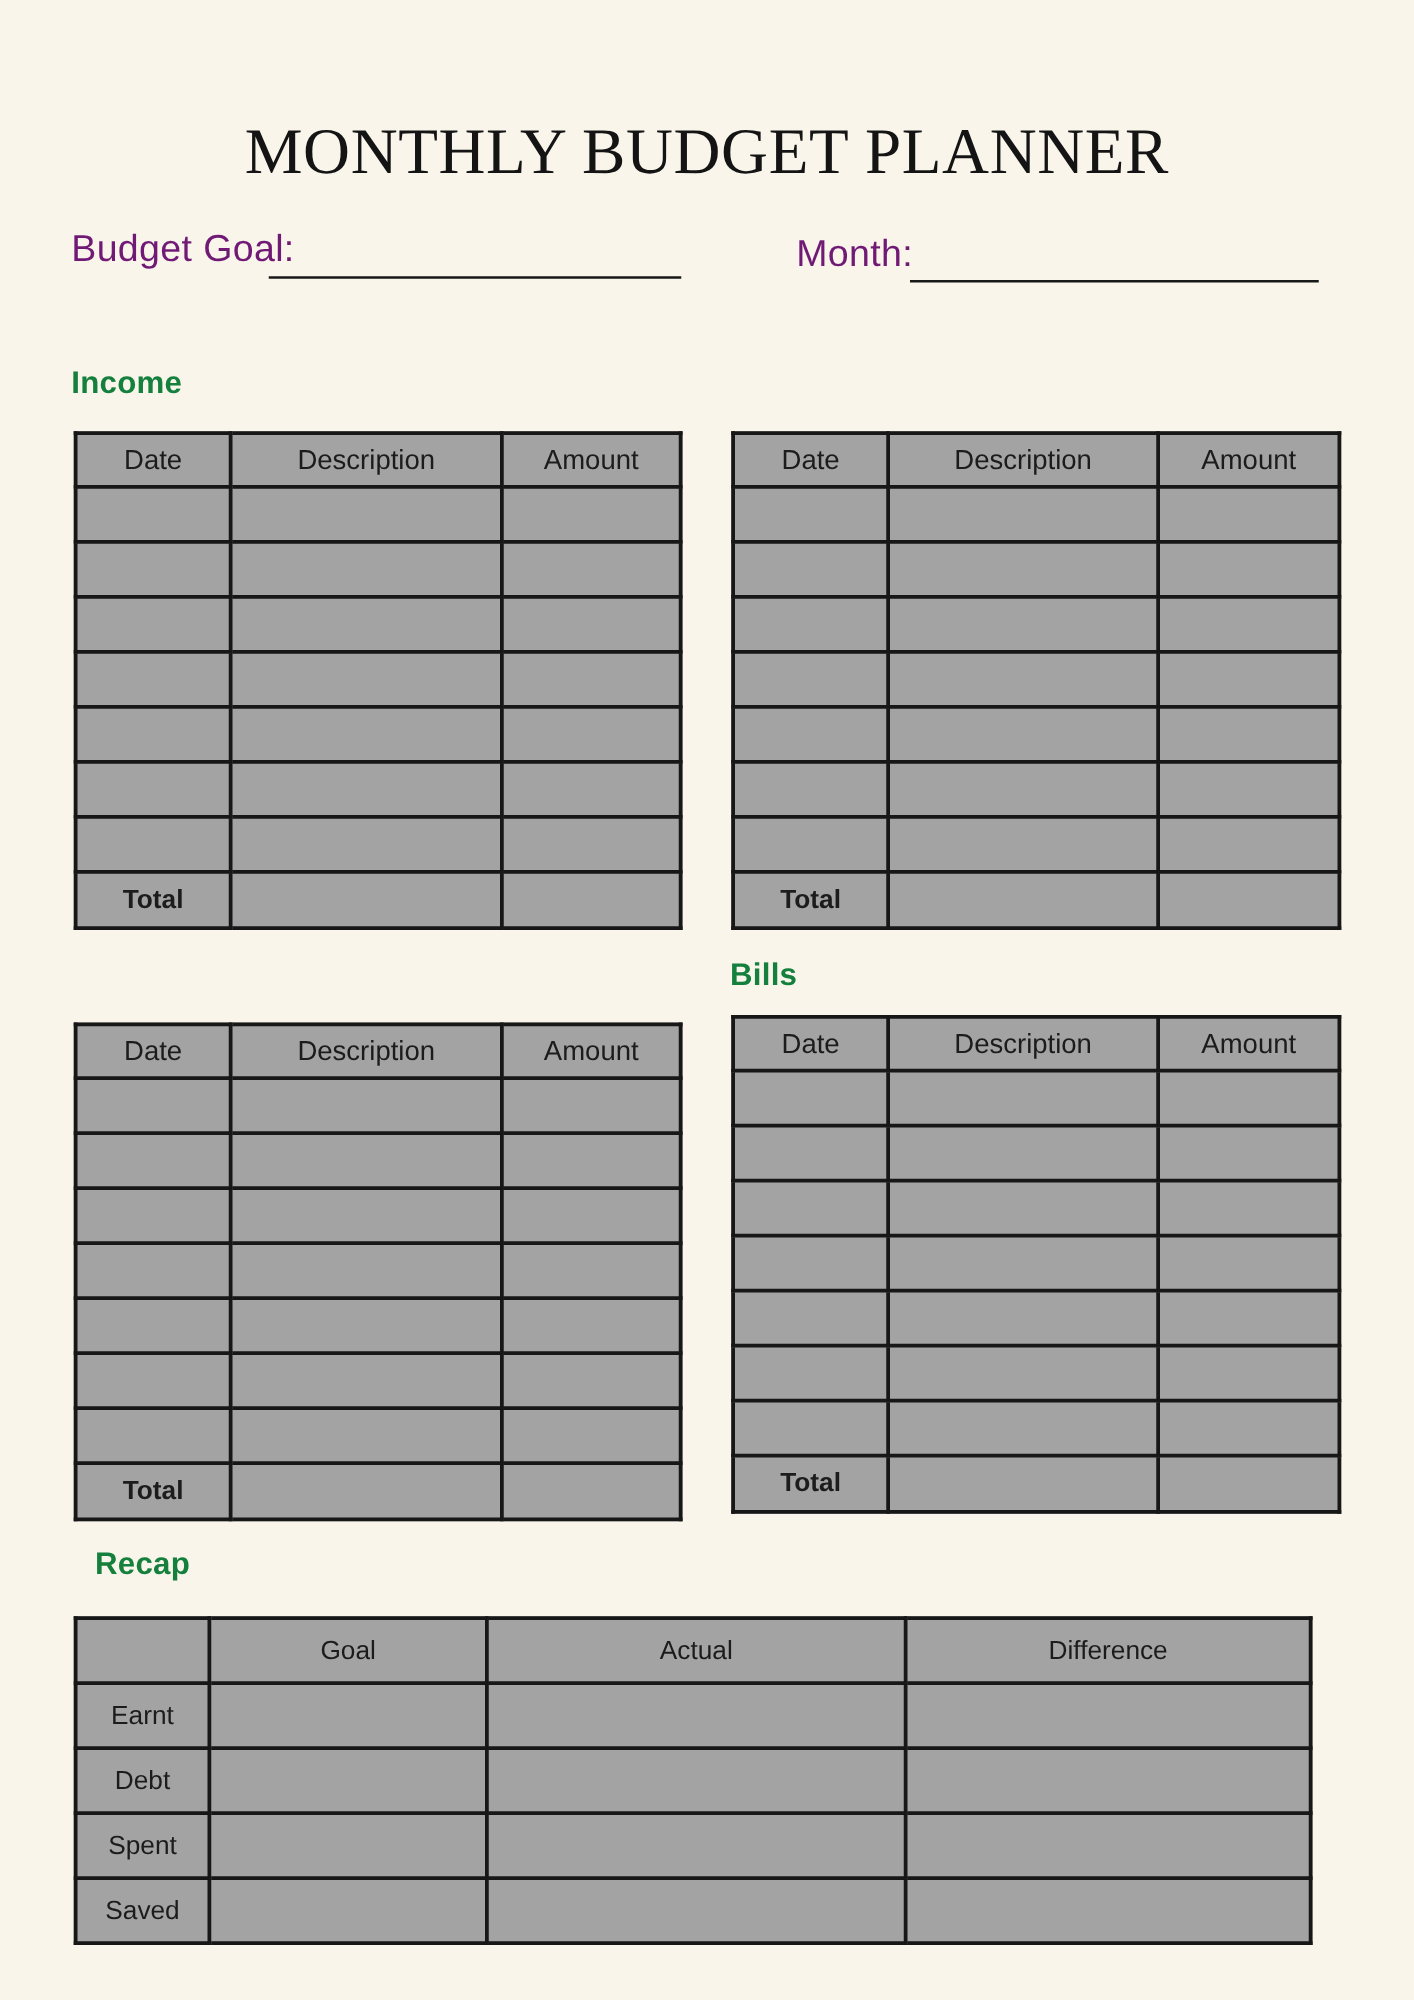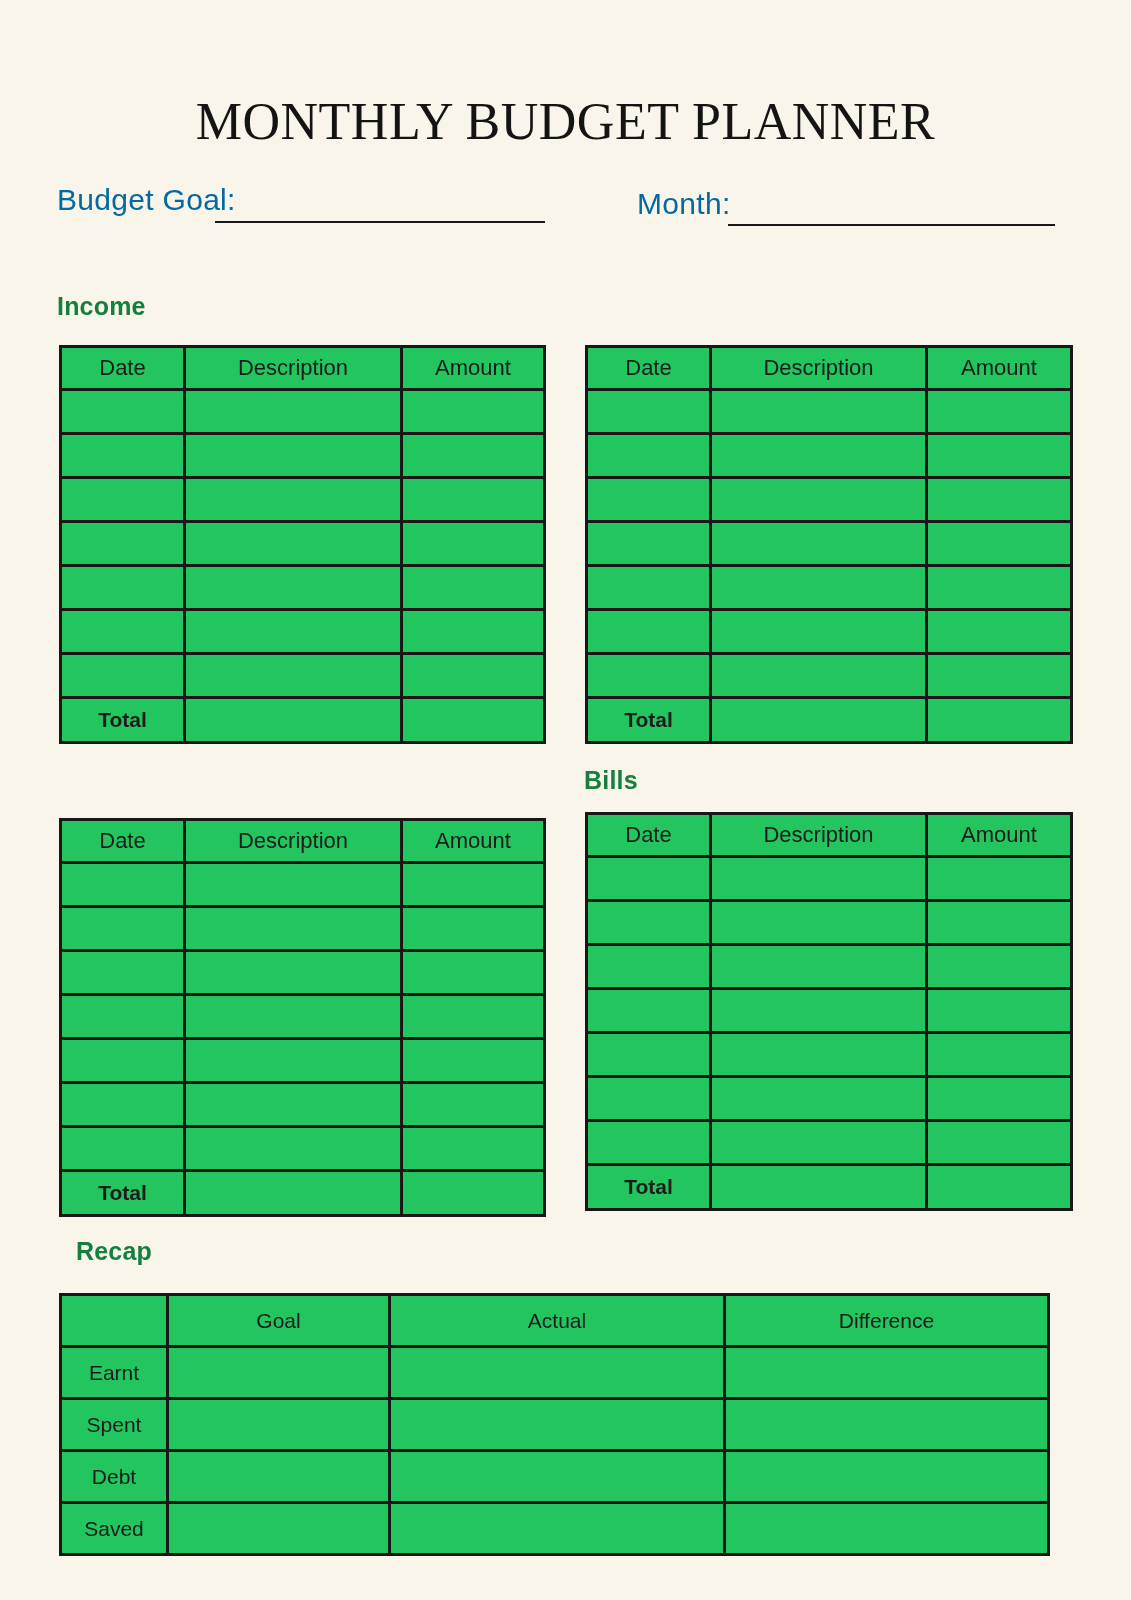--- a/index.html
+++ b/index.html
@@ -12,31 +12,31 @@
     overflow:hidden;
   }
   .title{
     position:absolute;top:79px;left:0;width:100%;
     text-align:center;
     font-family:"Liberation Serif",serif;
     font-size:52px;font-weight:500;letter-spacing:.5px;line-height:1.05;
     color:#141414;white-space:nowrap;margin-top:16px;
   }
   .field-label{
-    position:absolute;font-size:30px;line-height:1.1;color:#0369a1;
+    position:absolute;font-size:30px;line-height:1.1;color:#701a75;
     letter-spacing:.3px;white-space:nowrap;
   }
   .write-line{position:absolute;height:2px;background:#181818;}
   .section-heading{
     position:absolute;font-size:25px;font-weight:700;line-height:1.1;
     letter-spacing:.2px;color:#15803d;white-space:nowrap;
   }
   table.planner{
     position:absolute;border-collapse:collapse;table-layout:fixed;
-    background:#22c55e;
+    background:#a3a3a3;
   }
   table.planner th,table.planner td{
     border:3px solid #171717;
     padding:0;margin:0;
     font-weight:400;font-size:22px;color:#1c1c1c;
     text-align:center;vertical-align:middle;
   }
   .ledger thead tr{height:43px;}
   .ledger tbody tr{height:44px;}
   .ledger tfoot tr{height:45px;}
@@ -318,32 +318,32 @@
       </tr>
     </thead>
     <tbody>
       <tr>
         <th>Earnt</th>
         <td></td>
         <td></td>
         <td></td>
       </tr>
       <tr>
+        <th>Debt</th>
+        <td></td>
+        <td></td>
+        <td></td>
+      </tr>
+      <tr>
         <th>Spent</th>
         <td></td>
         <td></td>
         <td></td>
       </tr>
       <tr>
-        <th>Debt</th>
-        <td></td>
-        <td></td>
-        <td></td>
-      </tr>
-      <tr>
         <th>Saved</th>
         <td></td>
         <td></td>
         <td></td>
       </tr>
     </tbody>
   </table>
 
 </div>
 

